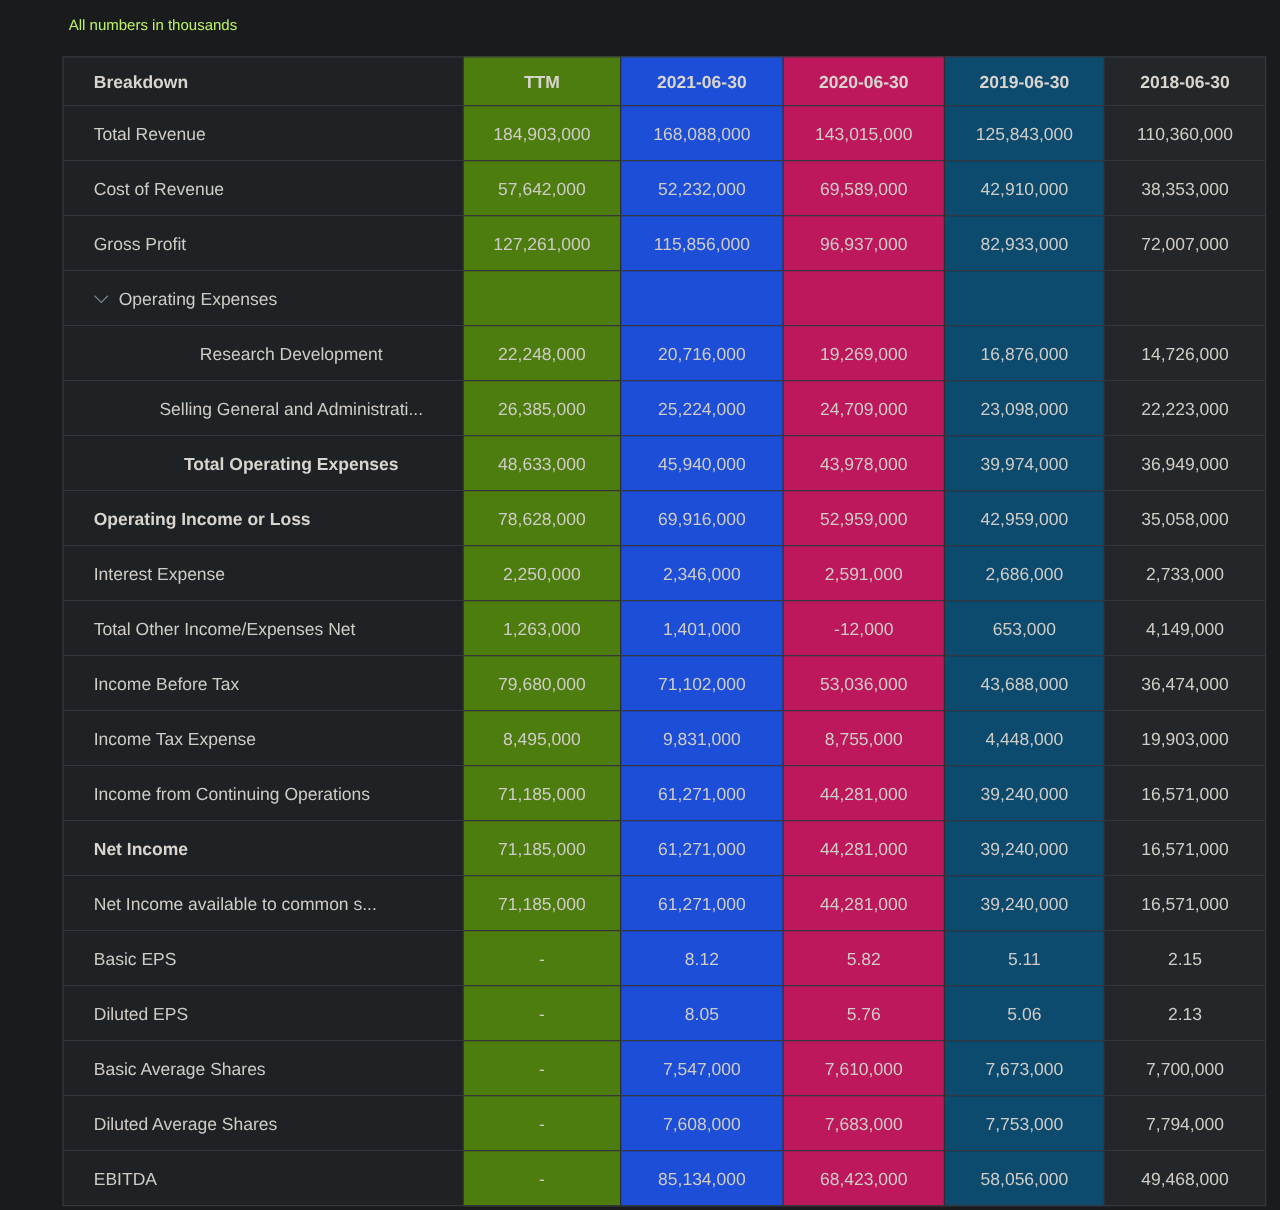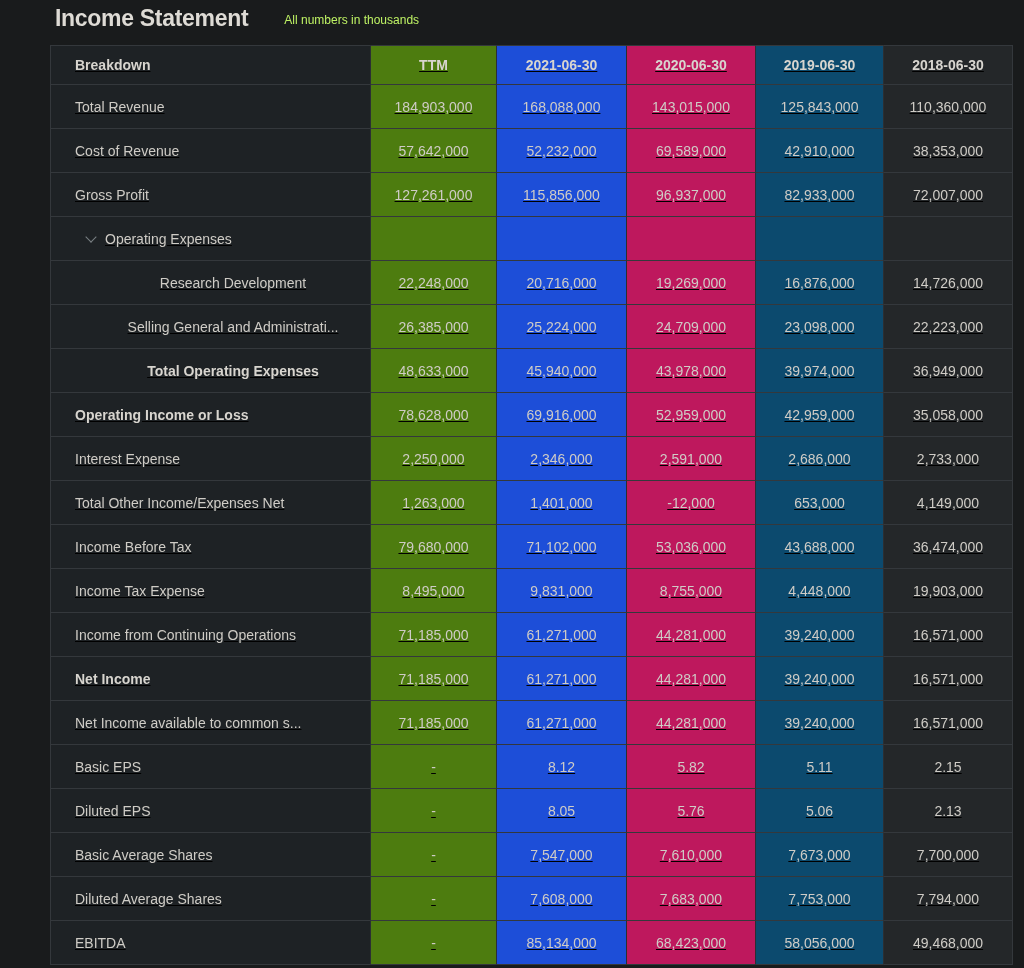--- a/index.html
+++ b/index.html
@@ -17,21 +17,20 @@
     font-size:23px;font-weight:700;letter-spacing:-0.3px;
     color:#dedbd5;margin:0;
   }
   .units-note{
     font-size:12px;color:#bef264;position:relative;top:2px;
   }
   .fin-table{
     position:absolute;left:50px;top:45px;width:886px;
     display:grid;
     grid-template-columns:321px 126px 130px 129px 128px 129px;
-    text-decoration:underline;
   }
   .row{display:contents;}
   .cell{
     box-sizing:border-box;
     display:flex;align-items:center;
     height:44px;
     font-size:14px;color:#cfccc6;
     border-bottom:1px solid #34383c;
     border-right:1px solid #2b2f33;
   }
@@ -41,36 +40,35 @@
   }
   .c0{background:#1e2225;border-left:1px solid #34383c;}
   .c1{background:#4d7c0f;}
   .c2{background:#1d4ed8;}
   .c3{background:#be185d;}
   .c4{background:#0c4a6e;}
   .c5{background:#242729;border-right:1px solid #34383c;}
   .val{justify-content:center;text-align:center;}
   .label{padding-left:24px;}
   .ind1{padding-left:45px;justify-content:center;}
-  .section{padding-left:36px;}
+  .section{padding-left:26px;}
   .bold{font-weight:700;color:#d8d5cf;}
   .chev{
     width:7px;height:7px;flex:0 0 auto;
     border-left:1.5px solid #7a8084;
     border-bottom:1.5px solid #7a8084;
     transform:rotate(-45deg);
     margin-right:10px;margin-top:-4px;
   }
 </style>
 </head>
 <body>
 
 <div>
   <div class="page-header">
-    <h1 class="page-title">Income Statement</h1>
     <span class="units-note">All numbers in thousands</span>
   </div>
   <div class="fin-table">
       <div class="row header-row"><div class="cell c0 label">Breakdown</div><div class="cell c1 val">TTM</div><div class="cell c2 val">2021-06-30</div><div class="cell c3 val">2020-06-30</div><div class="cell c4 val">2019-06-30</div><div class="cell c5 val">2018-06-30</div></div>
       <div class="row"><div class="cell label c0">
           <span>Total Revenue</span>
         </div><div class="cell val c1">184,903,000</div><div class="cell val c2">168,088,000</div><div class="cell val c3">143,015,000</div><div class="cell val c4">125,843,000</div><div class="cell val c5">110,360,000</div></div>
       <div class="row"><div class="cell label c0">
           <span>Cost of Revenue</span>
         </div><div class="cell val c1">57,642,000</div><div class="cell val c2">52,232,000</div><div class="cell val c3">69,589,000</div><div class="cell val c4">42,910,000</div><div class="cell val c5">38,353,000</div></div>

